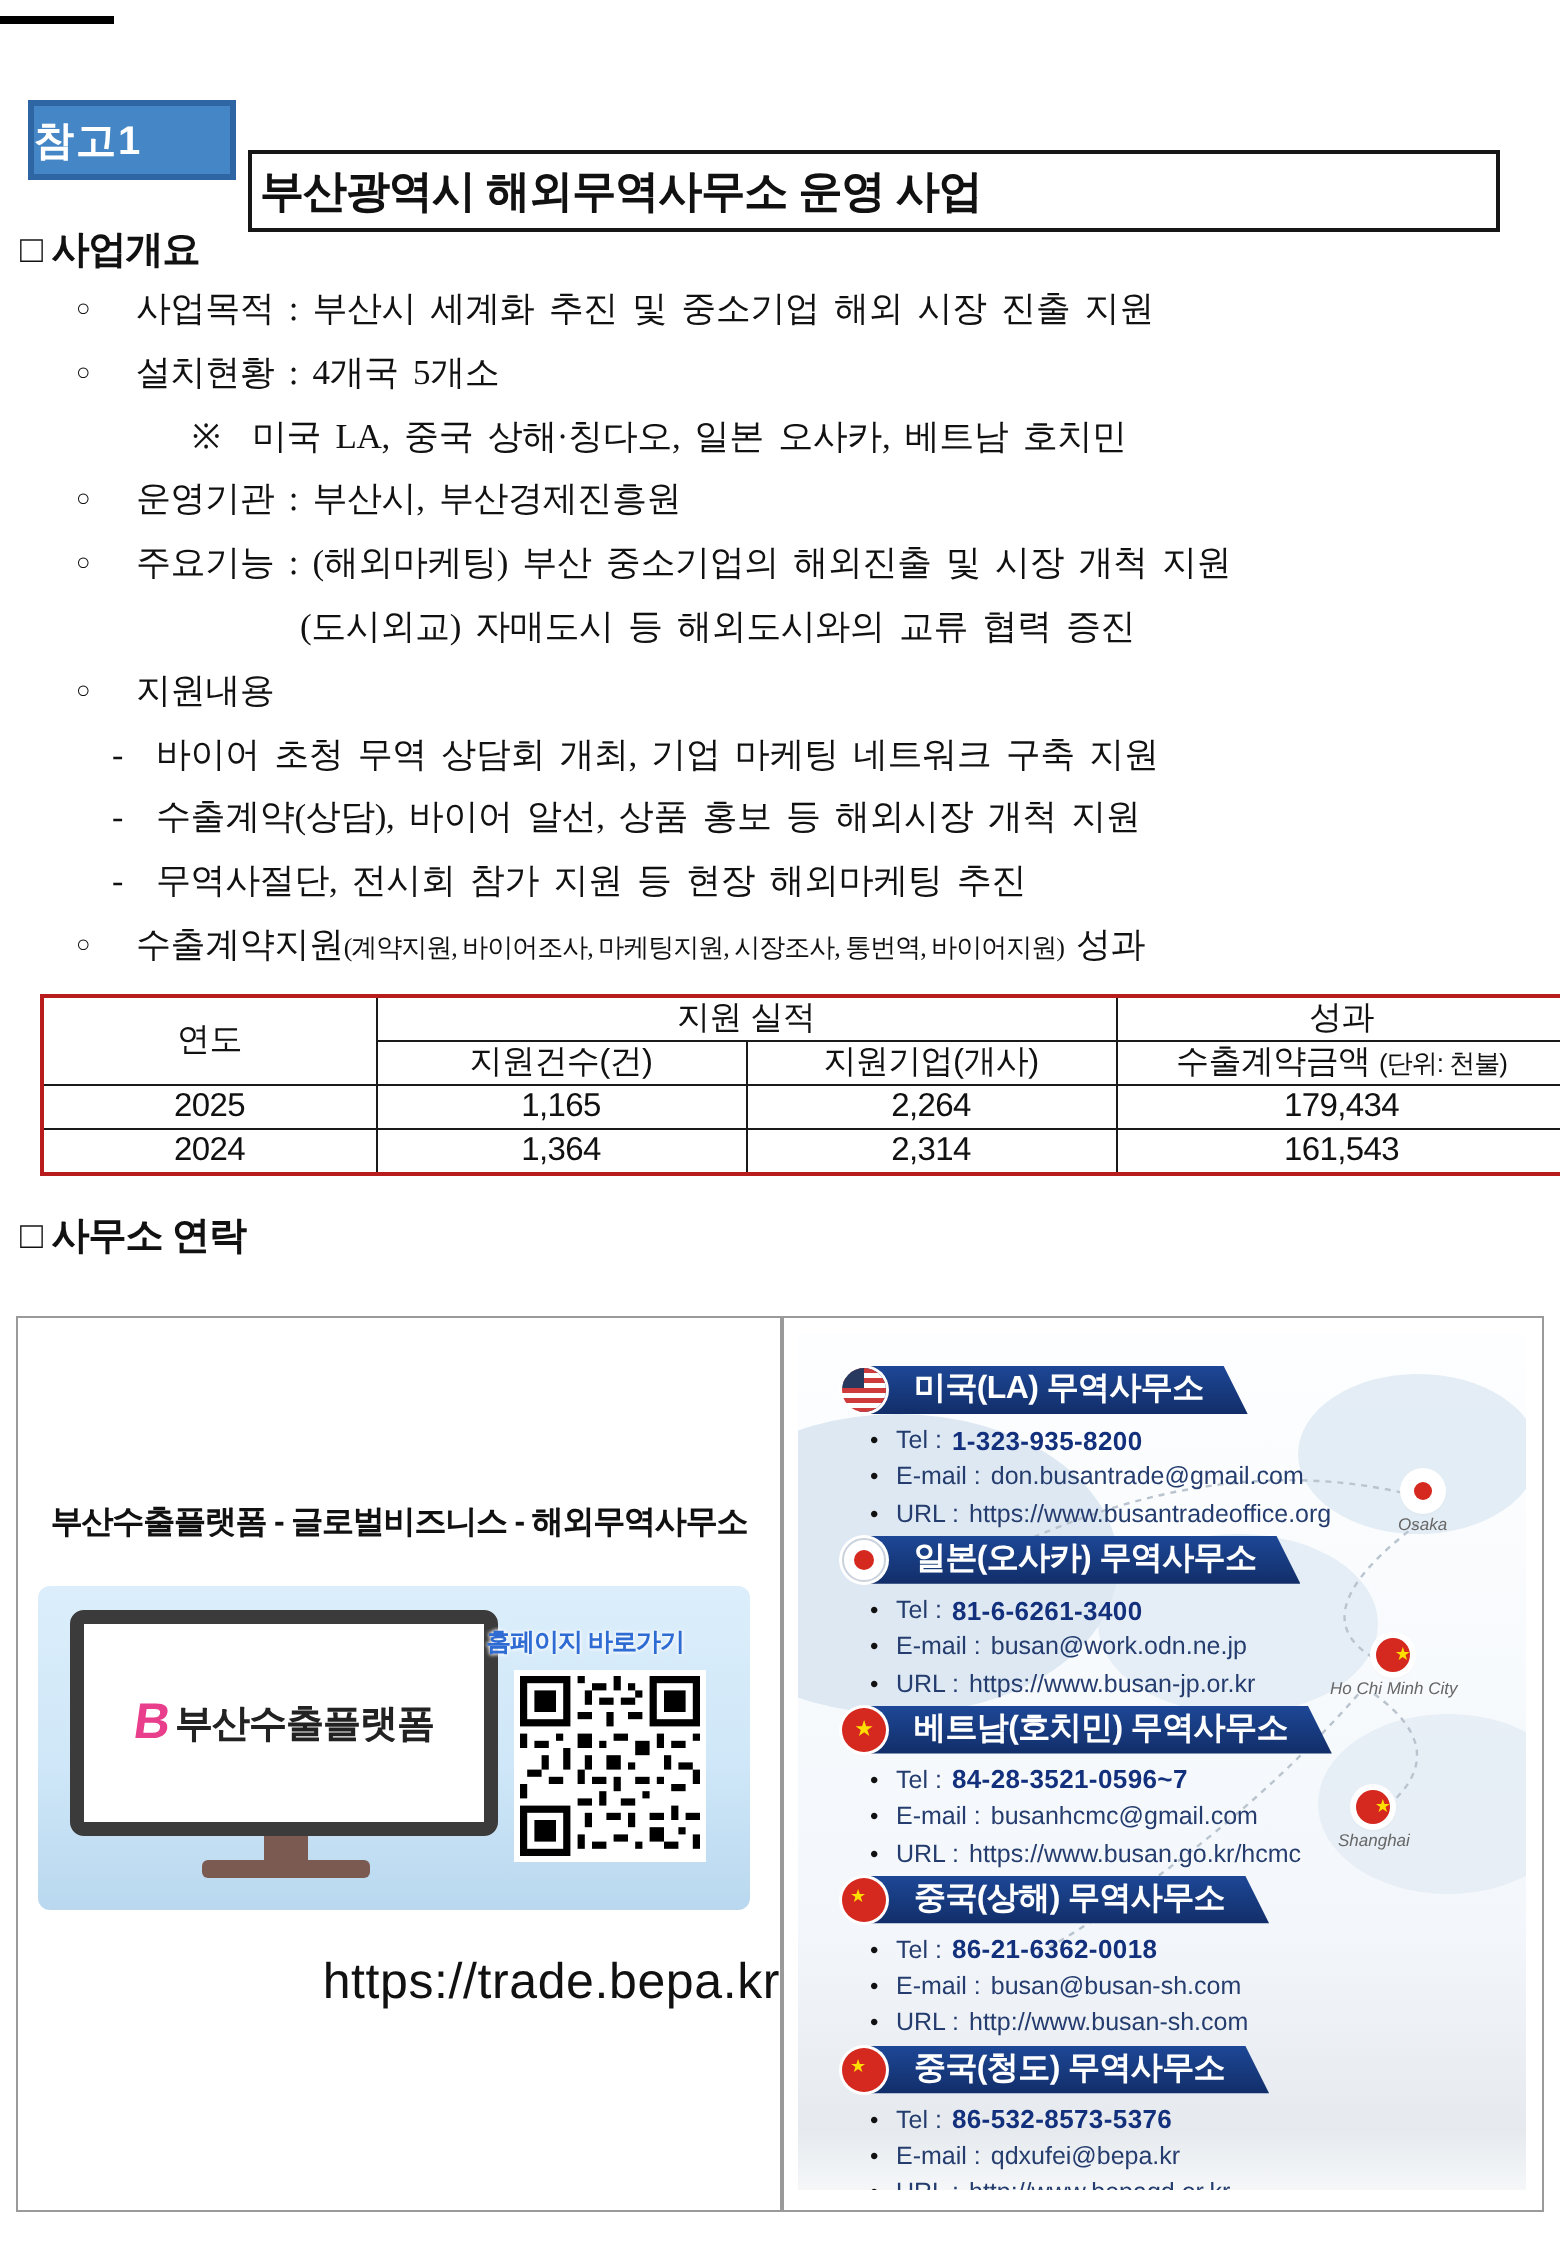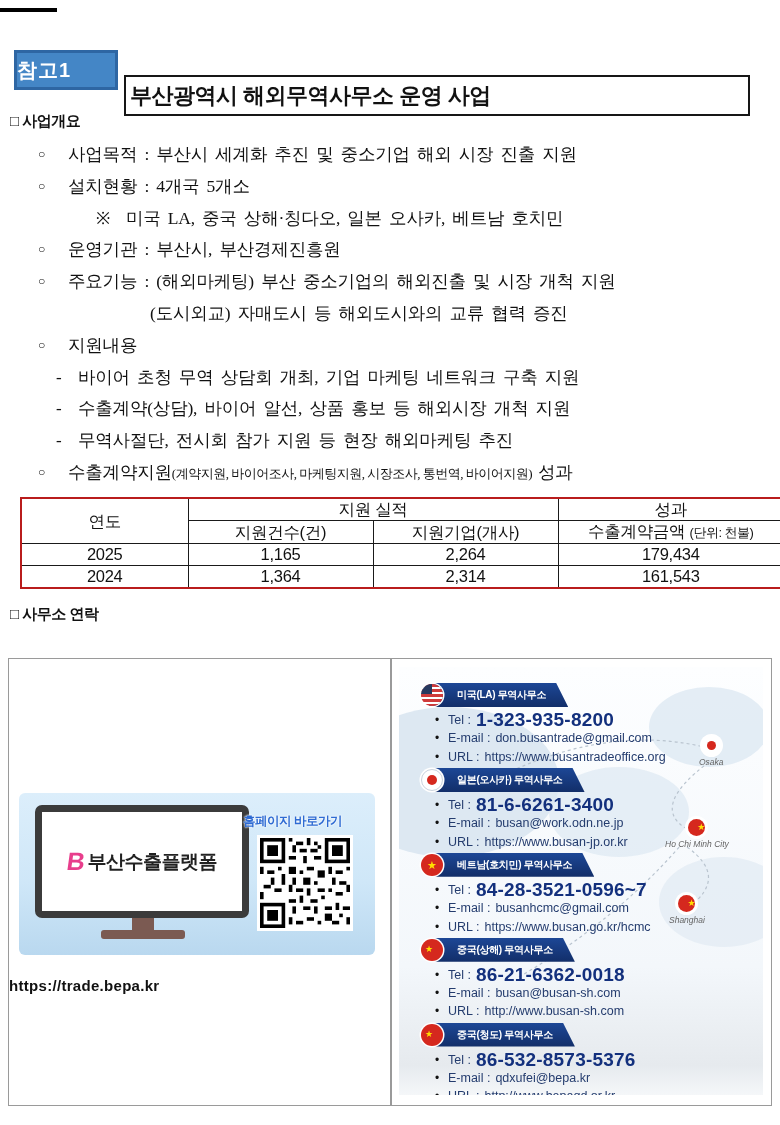--- a/index.html
+++ b/index.html
@@ -9,21 +9,21 @@
   .top-artifact{position:absolute;left:0;top:8px;width:57px;height:4px;background:#000;}
 
   
   .ref-tag{position:absolute;left:14px;top:50px;width:98px;height:34px;background:#4486c6;
            border:3px solid #2e66a3;color:#fff;font-weight:bold;font-size:20px;
            display:flex;align-items:center;justify-content:flex-start;letter-spacing:1px;}
   .title-box{position:absolute;left:124px;top:48px;width:618px;height:37px;border:2px solid #161616;
              background:#fff;font-weight:bold;font-size:22px;line-height:37px;padding-left:4px;
              letter-spacing:-0.5px;margin-top:27px;}
 
-  .sec-heading{position:absolute;left:10px;font-weight:bold;font-size:15px;letter-spacing:-0.5px;}
+  .sec-heading{position:absolute;left:10px;font-weight:bold;font-size:19px;letter-spacing:-0.5px;}
   #overview-heading{top:112px;}
   #contact-heading{top:605px;}
 
   
   .bullets{position:absolute;left:26px;top:139px;width:748px;
            font-family:"Liberation Serif","DejaVu Serif",serif;
            font-size:17.5px;line-height:31.8px;word-spacing:3px;letter-spacing:-0.2px;white-space:nowrap;}
   .bl{display:flex;}
   .bl .mk{flex:0 0 auto;text-align:left;}
   .mk-c{width:30px;font-size:12px;padding-left:12px;}
@@ -54,48 +54,48 @@
   .mscreen{position:absolute;left:0;top:0;width:214px;height:113px;background:#fff;border:7px solid #3b3b3b;
            border-radius:7px;box-sizing:border-box;display:flex;align-items:center;justify-content:center;}
   .mlogo{font-weight:bold;font-size:19px;color:#222;display:flex;align-items:center;letter-spacing:-0.5px;}
   .logo-mark{color:#e83e8c;font-size:25px;font-weight:900;margin-right:3px;transform:skewX(-8deg);}
   .mstand{position:absolute;left:97px;top:113px;width:22px;height:14px;background:#7b5a52;}
   .mbase{position:absolute;left:66px;top:125px;width:84px;height:9px;background:#7b5a52;border-radius:3px;}
   .qr-label{position:absolute;right:14px;top:20px;width:118px;color:#2e6bd3;
             font-weight:bold;font-size:12.5px;letter-spacing:-0.5px;
             text-shadow:0 0 2px #fff,0 0 2px #fff;}
   .qr-box{position:absolute;right:22px;top:42px;width:96px;height:96px;background:#fff;padding:3px;box-sizing:border-box;}
-  .lp-url{position:absolute;left:0;top:318px;width:100%;text-align:left;font-weight:bold;font-size:15px;letter-spacing:0.3px;}
+  .lp-url{position:absolute;left:0;top:318px;width:100%;text-align:right;font-weight:normal;font-size:25px;letter-spacing:0.3px;}
 
   
   .right-pane{position:absolute;left:382px;top:0;width:380px;height:100%;}
   .rp-card{position:absolute;left:8px;top:8px;width:364px;height:428px;overflow:hidden;
            background:linear-gradient(180deg,#fdfeff 0%,#f3f7fb 70%,#e6eaee 93%,#f5f7f9 100%);}
   .blob{position:absolute;background:#dde8f2;border-radius:50%;z-index:0;}
   .arcs{position:absolute;inset:0;z-index:1;}
   .offices{position:absolute;left:22px;top:16px;z-index:3;}
   .office{margin-bottom:2px;}
   .obanner{position:relative;height:24px;margin-bottom:4px;}
   .ribbon{display:inline-block;height:24px;line-height:24px;margin-left:8px;padding:0 22px 0 28px;
-          background:linear-gradient(180deg,#1d4796,#122e69);color:#fff;font-weight:bold;font-size:10px;
+          background:linear-gradient(180deg,#1d4796,#122e69);color:#fff;font-weight:bold;font-size:16px;
           letter-spacing:-0.3px;clip-path:polygon(0 0,calc(100% - 12px) 0,100% 100%,0 100%);}
   .flag{position:absolute;left:0;top:1px;width:22px;height:22px;border-radius:50%;z-index:2;
         overflow:hidden;box-shadow:0 0 0 1.5px #fff;}
   .flag-us{background:repeating-linear-gradient(180deg,#cf3a3a 0 2.5px,#fff 2.5px 5px);}
   .flag-us::after{content:"";position:absolute;left:0;top:0;width:11px;height:10px;background:#27395f;}
   .flag-jp{background:#fff;border:1px solid #c9d2dd;box-sizing:border-box;}
   .flag-jp::after{content:"";position:absolute;inset:5px;background:#d5281e;border-radius:50%;}
   .flag-vn,.flag-cn{background:#d5281e;color:#ffdf00;text-align:center;}
   .flag-vn::after{content:"★";font-size:11px;line-height:22px;}
   .flag-cn::after{content:"★";font-size:9px;line-height:20px;position:relative;left:-3px;top:-1px;}
   .oline{display:flex;align-items:center;height:18.3px;font-size:12.5px;color:#243c6e;margin-left:14px;
          white-space:nowrap;}
   .oline .dot{width:13px;font-size:12px;color:#111;}
   .oline .lbl{margin-right:5px;}
-  .tel-val{font-weight:bold;color:#13307d;font-size:19px;letter-spacing:0.2px;}
+  .tel-val{font-weight:bold;color:#13307d;font-size:13px;letter-spacing:0.2px;}
   .marker{position:absolute;z-index:2;text-align:right;font-style:italic;}
   .pin{width:17px;height:17px;border-radius:50%;margin:0 auto;box-shadow:0 0 0 3px #fff,0 1px 3px rgba(0,0,0,.25);
        position:relative;}
   .pin-jp{background:#fff;}
   .pin-jp::after{content:"";position:absolute;inset:4px;background:#d5281e;border-radius:50%;}
   .pin-star{background:#d5281e;color:#ffdf00;font-size:9px;line-height:17px;}
   .mlabel{font-size:8.5px;color:#666;margin-top:3px;white-space:nowrap;}
 </style>
 </head>
 <body>
@@ -188,20 +188,21 @@
       <td>2,314</td>
       <td>161,543</td>
     </tr>
   </tbody>
     </table>
 
   <div class="sec-heading" id="contact-heading">□ 사무소 연락</div>
 
   <div class="contact-box">
     <div class="left-pane">
+      <div class="lp-caption">부산수출플랫폼 - 글로벌비즈니스 - 해외무역사무소</div>
       <div class="lp-banner">
         <div class="monitor">
           <div class="mscreen">
             <div class="mlogo">
               <span class="logo-mark">B</span>
               <span>부산수출플랫폼</span>
             </div>
           </div>
           <div class="mstand"></div>
           <div class="mbase"></div>

